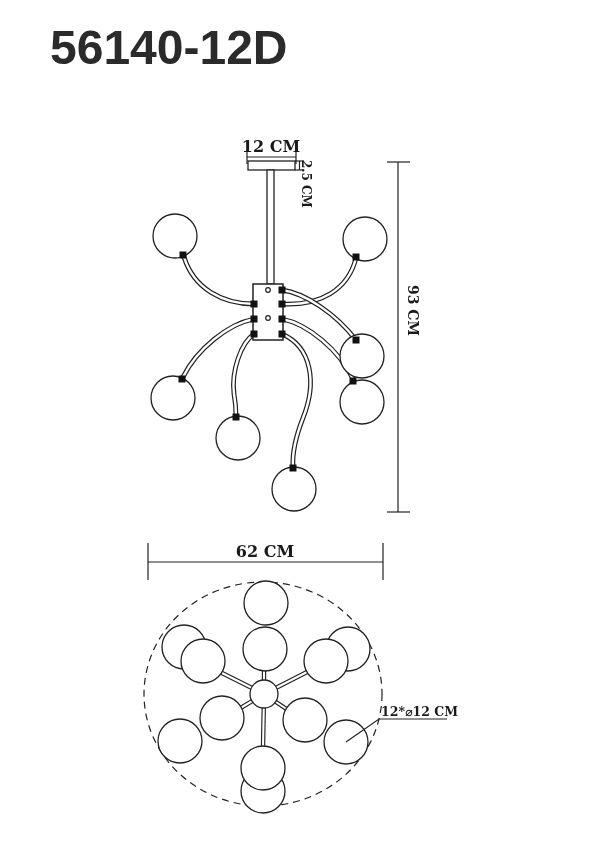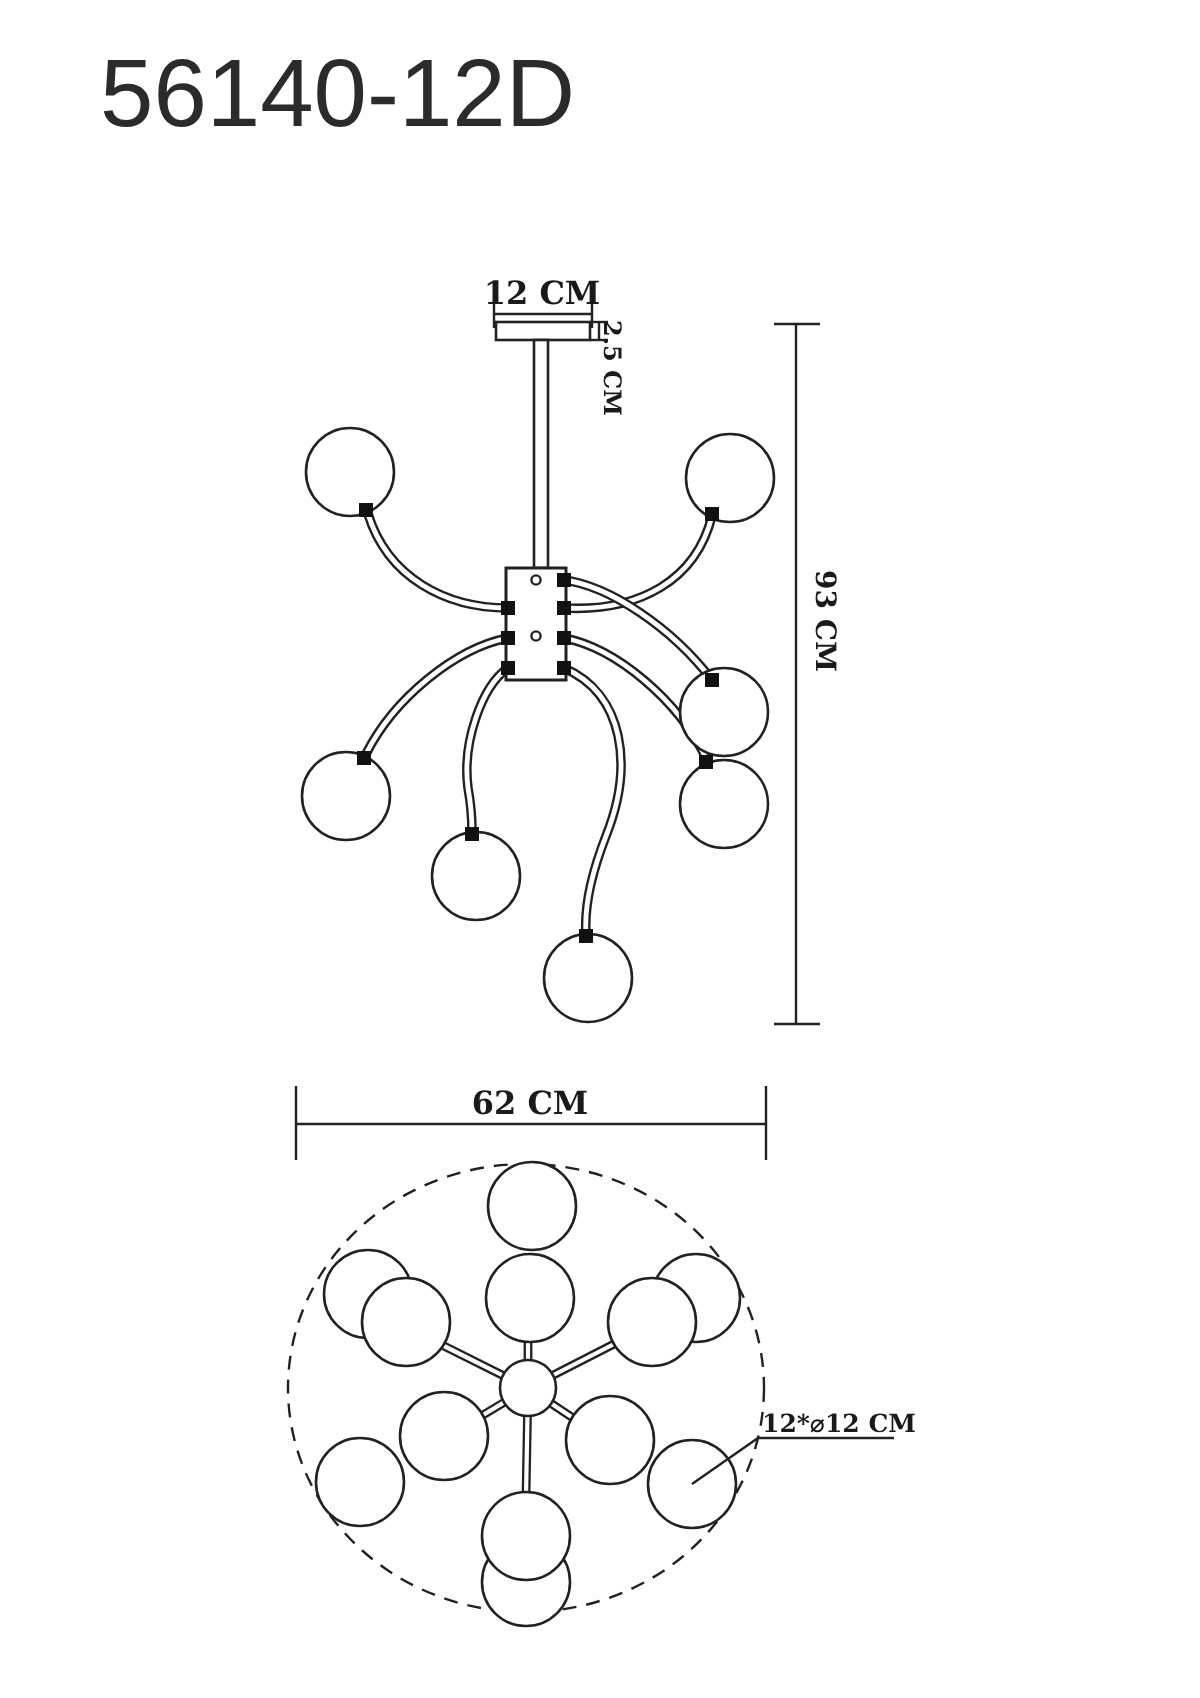--- a/index.html
+++ b/index.html
@@ -3,21 +3,21 @@
 <meta charset="utf-8">
 <style>
   html,body{margin:0;padding:0;}
   body{
     width:600px;height:849px;position:relative;
     background:#ffffff;overflow:hidden;
     font-family:"Liberation Sans","DejaVu Sans",sans-serif;
   }
   .page-title{
     position:absolute;left:50px;top:24px;
-    font-size:48px;font-weight:400;color:#2b2b2b;
+    font-size:48px;font-weight:700;color:#2b2b2b;
     letter-spacing:0px;line-height:1;
   }
   svg{position:absolute;left:0;top:0;}
   .ln{stroke:#222222;stroke-width:1.2;fill:none;}
   .shape{stroke:#222222;stroke-width:1.3;fill:#ffffff;}
   .hub{stroke:#222222;stroke-width:1.5;fill:#ffffff;}
   .armb{stroke:#222222;stroke-width:4.8;fill:none;}
   .armw{stroke:#ffffff;stroke-width:2.4;fill:none;}
   .armb2{stroke:#222222;stroke-width:4.4;fill:none;}
   .armw2{stroke:#ffffff;stroke-width:2.1;fill:none;}

